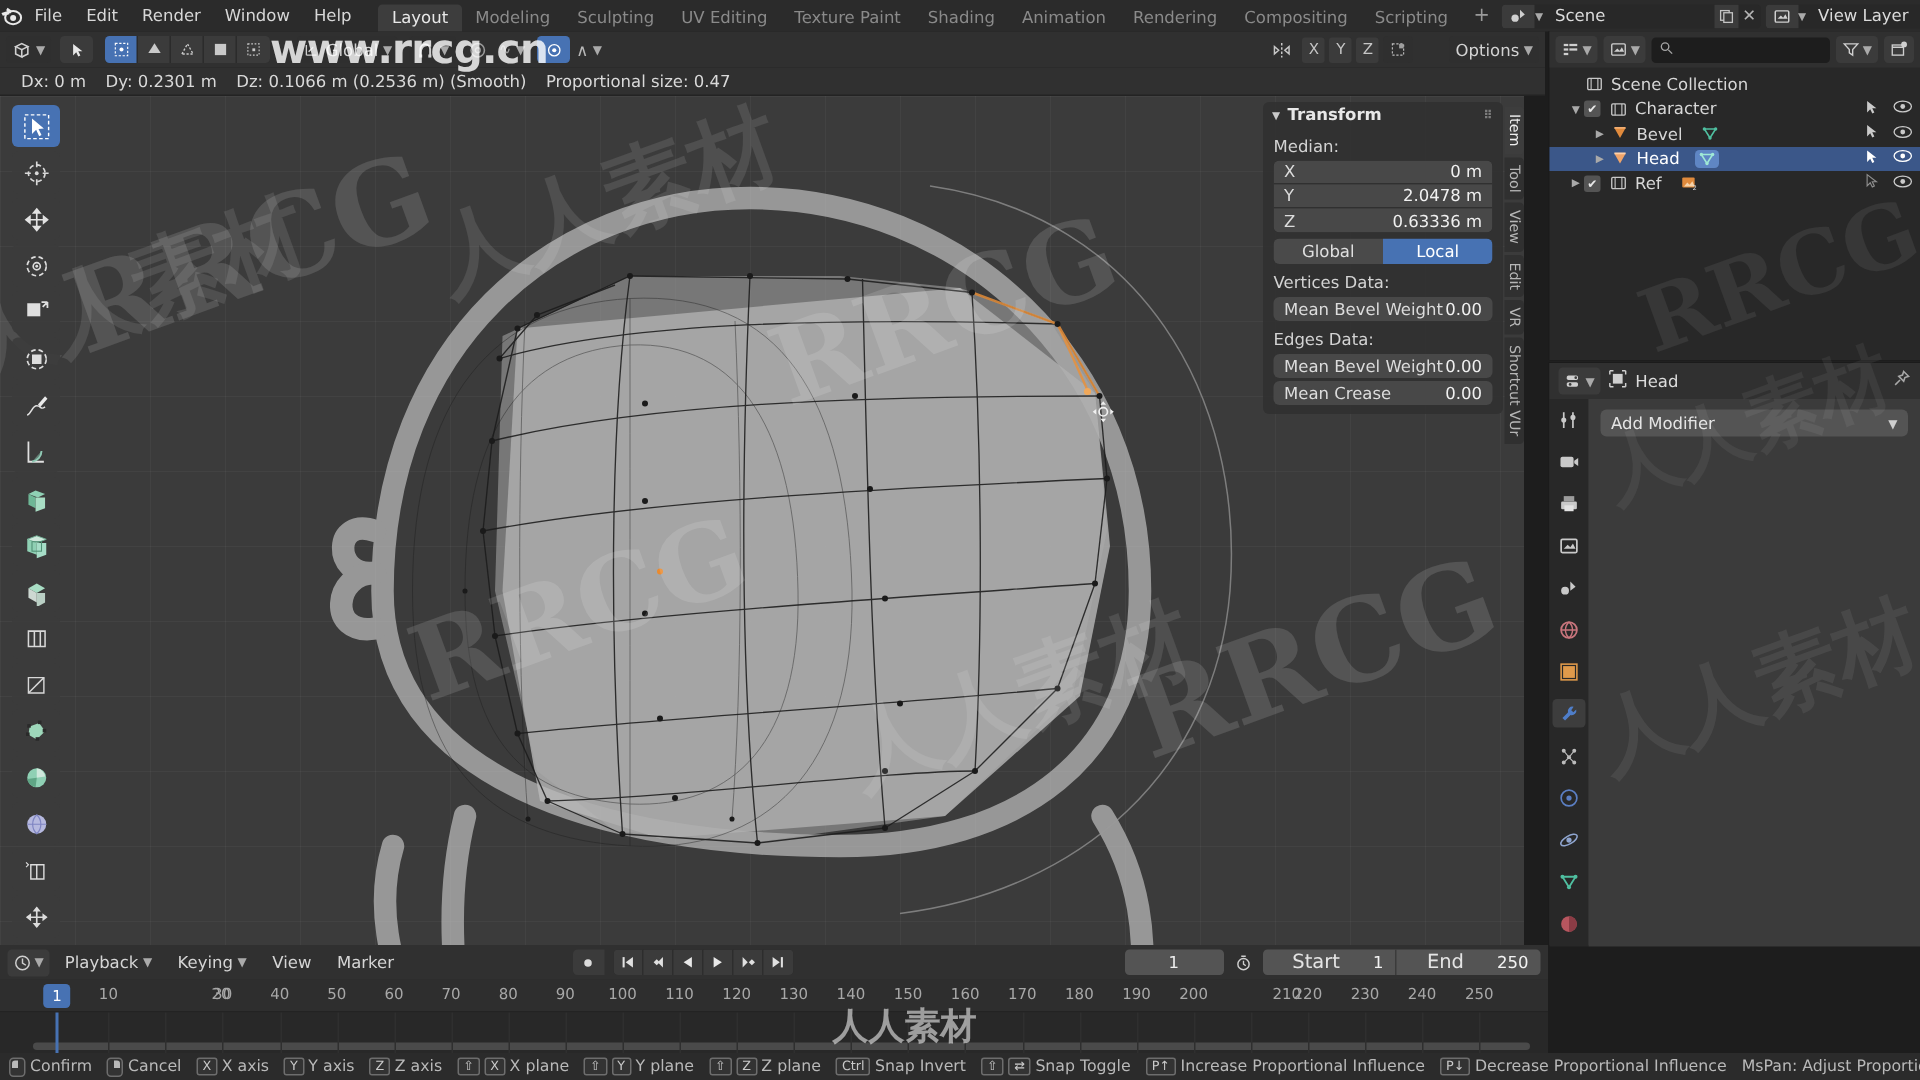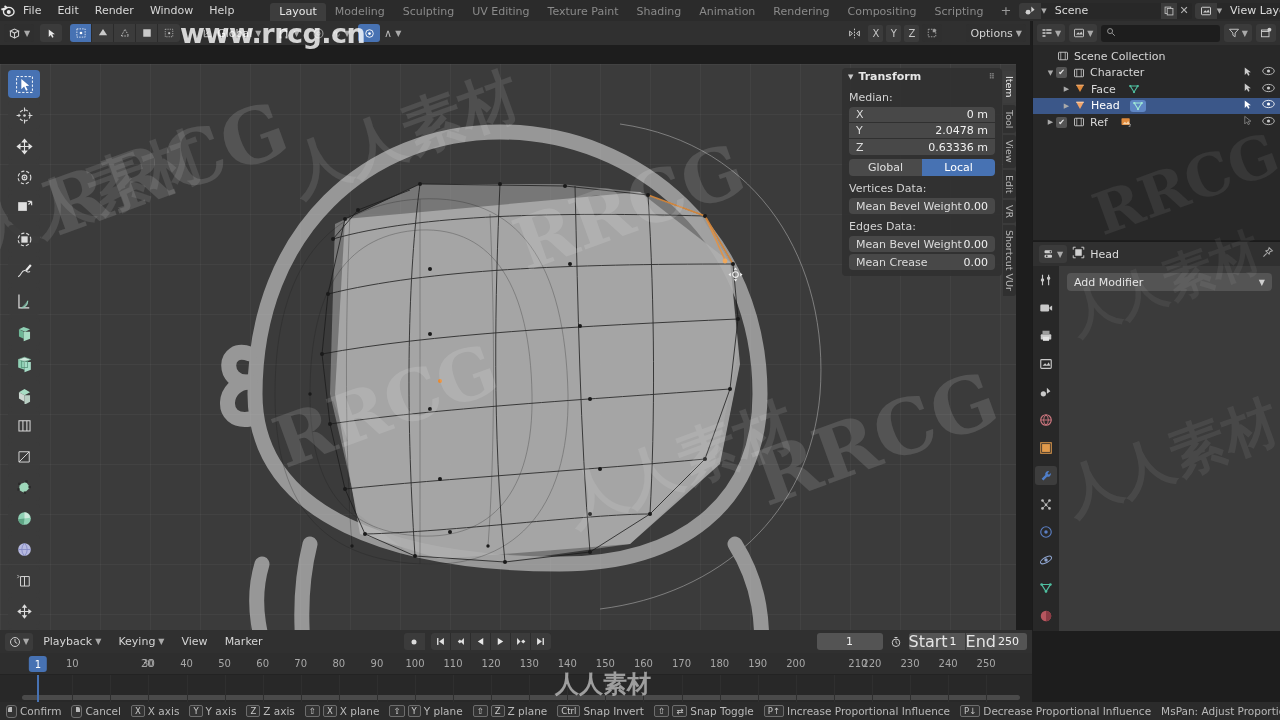--- a/index.html
+++ b/index.html
@@ -16,21 +16,21 @@
   
   .topbar {
     position:absolute; left:0; top:0; width:1280px; height:21px;
     background:#2b2b2b; display:flex; align-items:center;
   }
   .blender-logo { width:26px; height:21px; display:flex; align-items:center; justify-content:center; }
   .blender-logo svg { width:15px; height:15px; }
   .menu-item {
     padding:0 8px; height:21px; line-height:21px; color:#d7d7d7; font-size:11px; white-space:nowrap;
   }
-  .wsp-tabs { display:flex; align-items:flex-end; height:21px; margin-left:28px; }
+  .wsp-tabs { display:flex; align-items:flex-end; height:21px; margin-left:10px; }
   .wsp-tab {
     padding:0 9px; height:18px; line-height:18px; font-size:11px; color:#8a8a8a;
     border-radius:3px 3px 0 0; white-space:nowrap;
   }
   .wsp-tab.active { background:#3d3d3d; color:#e8e8e8; }
   .wsp-plus { padding:0 8px; color:#9a9a9a; font-size:13px; line-height:21px; }
   .topbar-right { margin-left:auto; display:flex; align-items:center; gap:3px; padding-right:4px; }
   .scene-widget {
     display:flex; align-items:center; height:16px; background:#282828; border-radius:3px; overflow:hidden;
   }
@@ -189,21 +189,21 @@
   .tl-rec { width:21px;height:17px;background:#3b3b3b;border-radius:3px 0 0 3px;display:flex;
             align-items:center;justify-content:center;}
   .tl-pgroup { display:flex; margin-left:5px; background:#282828; border-radius:3px; overflow:hidden;}
   .tl-pbtn { width:20px;height:17px;background:#3b3b3b;display:flex;align-items:center;justify-content:center;
              border-right:1px solid #2d2d2d; color:#dadada; font-size:9px;}
   .tl-pbtn:last-child{border-right:none;}
   .tl-right { display:flex; align-items:center; gap:3px; margin-left:auto;}
   .tl-frame { width:66px;height:17px;background:#545454;border-radius:3px;display:flex;align-items:center;
               justify-content:center;font-size:11px;color:#eee;}
   .tl-se { display:flex;align-items:center;height:17px;background:#545454;border-radius:3px;overflow:hidden;}
-  .tl-se .lab{padding:0 0;font-size:16px;color:#e4e4e4;}
+  .tl-se .lab{padding:0 20px;font-size:13px;color:#e4e4e4;}
   .tl-se .val{padding:0 8px 0 2px;font-size:11px;color:#f2f2f2;}
   .tl-se .sep{width:1px;height:17px;background:#3b3b3b;}
   .tl-ruler { position:relative; height:22px; background:#2e2e2e; border-bottom:1px solid #232323;}
   .tl-tick { position:absolute; top:5px; font-size:10px; color:#a7a7a7; transform:translateX(-50%);}
   .tl-playhead { position:absolute; top:3px; height:16px; background:#4772b3; border-radius:3px;
                  color:#fff; font-size:10px; display:flex; align-items:center; justify-content:center;
                  padding:0 6px; transform:translateX(-50%); }
   .tl-track { position:relative; height:27px; background:#282828; }
   .tl-vline { position:absolute; top:0; bottom:0; width:1px; background:#2f2f2f;}
   .tl-cursorline { position:absolute; top:0; bottom:0; width:2px; background:#4772b3; transform:translateX(-1px);}
@@ -422,20 +422,26 @@
             <rect x="9" y="3" width="4" height="4" fill="#9e9e9e"></rect>
           </svg>
       </div>
       <div class="hbtn" style="margin-left:21px">
         <span>Options</span>
         <span class="caret">▼</span>
       </div>
     </div>
   </div>
 
+  <div class="op-line">
+    <span>Dx: 0 m</span>
+    <span>Dy: 0.2301 m</span>
+    <span>Dz: 0.1066 m (0.2536 m) (Smooth)</span>
+    <span>Proportional size: 0.47</span>
+  </div>
 
   <div class="viewport">
     <div class="vp-grid"></div>
 
     <svg style="position:absolute;left:0;top:0;" width="1016" height="566">
       <g stroke="#c9c9c9" stroke-width="15" fill="none" opacity="0.65" stroke-linecap="round">
         <path d="M255 330 C255 165 370 68 500 68 C640 68 760 175 760 330 C760 440 680 500 560 500 C400 500 255 455 255 330 Z"></path>
         <path d="M250 290 C222 280 222 320 248 318"></path>
         <path d="M250 318 C222 318 218 360 250 355"></path>
         <path d="M310 480 C300 520 300 560 305 600"></path>
@@ -823,21 +829,21 @@
       </div>
 
       <div class="ol-row" style="padding-left:28px">
         <span class="ol-tri">▶</span>
         <span class="ol-ic">
           <svg viewBox="0 0 16 16" width="12" height="12">
               <path d="M3 3 h10 l-5 9z" fill="#e08a3c"></path>
               <path d="M3 3 h10" stroke="#f2ad70" stroke-width="1.6"></path>
             </svg>
         </span>
-        <span class="ol-name">Face</span>
+        <span class="ol-name">Bevel</span>
         <span class="ol-ic" style="margin-left:10px">
           <svg viewBox="0 0 16 16" width="12" height="12">
               <path d="M3 4 L13 4 L8 12z" fill="none" stroke="#4fbfa0" stroke-width="1.4"></path>
               <circle cx="3" cy="4" r="1.5" fill="#4fbfa0"></circle>
               <circle cx="13" cy="4" r="1.5" fill="#4fbfa0"></circle>
               <circle cx="8" cy="12" r="1.5" fill="#4fbfa0"></circle>
             </svg>
         </span>
         <span class="ol-right">
           <span>

